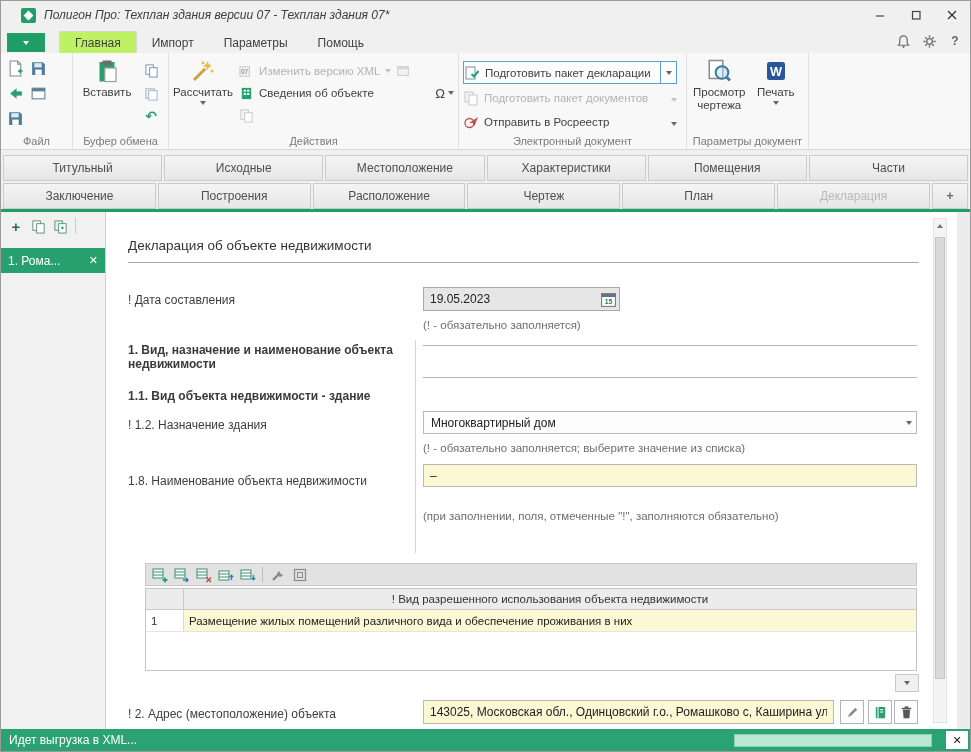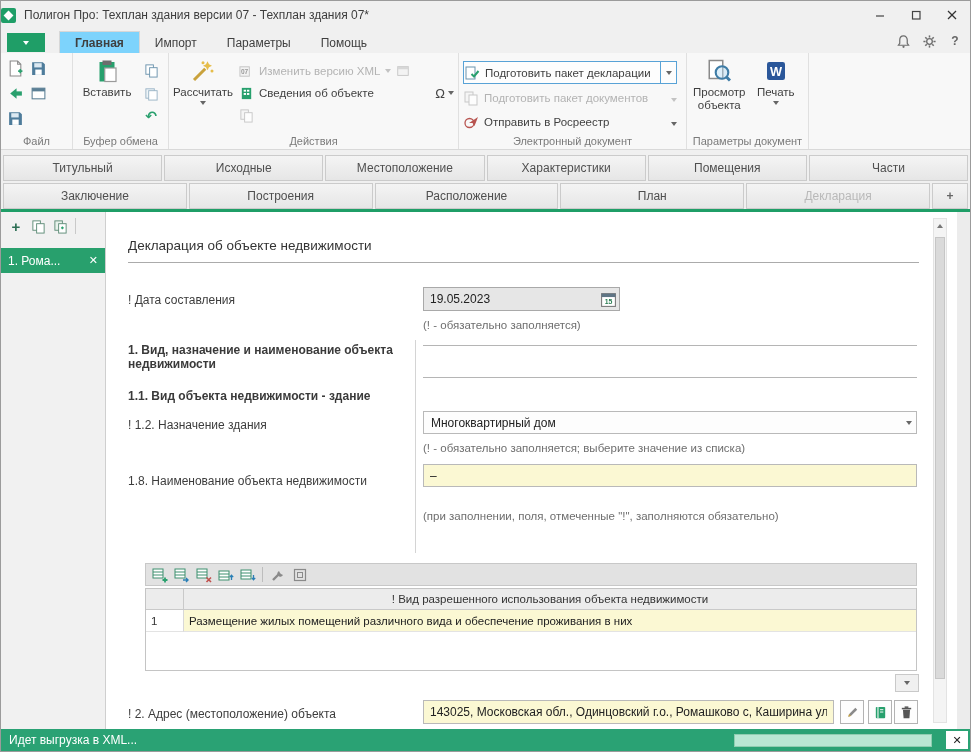--- a/index.html
+++ b/index.html
@@ -6,32 +6,32 @@
   body{font-family:"Liberation Sans","DejaVu Sans",sans-serif;font-size:12px;color:#333;}
   .window{width:971px;height:752px;background:#f0f0f0;border:1px solid #9b9b9b;box-sizing:border-box;
           display:flex;flex-direction:column;position:relative;}
   .abs{position:absolute;}
   .dd{width:0;height:0;border-left:3.5px solid transparent;border-right:3.5px solid transparent;border-top:4px solid #666;display:inline-block;}
   .dd.w{border-top-color:#fff;}
   .dd.dis{border-top-color:#c3c3c3;}
   .ddu{width:0;height:0;border-left:3.5px solid transparent;border-right:3.5px solid transparent;border-bottom:4px solid #777;display:inline-block;}
 
   
-  .titlebar{height:28px;display:flex;align-items:center;padding-left:0;background:#f0f0f0;flex:0 0 auto;}
+  .titlebar{height:28px;display:flex;align-items:center;padding-left:20px;background:#f0f0f0;flex:0 0 auto;font-style:italic;}
   .app-logo{width:15px;height:15px;background:#1f9e67;border-radius:2px;margin-right:8px;position:relative;}
   .app-logo:after{content:"";position:absolute;left:4px;top:4px;width:7px;height:7px;background:#fff;transform:rotate(45deg);}
   .tb-title{flex:1;color:#3d3d3d;font-size:12px;white-space:nowrap;overflow:hidden;}
   .win-controls{display:flex;height:100%;}
   .win-btn{width:36px;height:100%;display:flex;align-items:center;justify-content:center;}
 
   
   .menurow{height:24px;display:flex;align-items:flex-end;background:#f0f0f0;padding-left:6px;flex:0 0 auto;position:relative;}
   .app-menu-btn{width:38px;height:19px;background:#1f9e67;display:flex;align-items:center;justify-content:center;margin:0 14px 1px 0;cursor:pointer;}
   .menu-tab{padding:4px 15px 3px;font-size:12px;color:#3f3f3f;}
-  .menu-tab.active{background:#7dd3fc;border:1px solid #d7d7d7;border-bottom:none;font-weight:bold;}
+  .menu-tab.active{background:#bef264;border:1px solid #d7d7d7;border-bottom:none;}
   .menu-right{position:absolute;right:6px;top:4px;display:flex;gap:8px;align-items:center;}
   .mr-icon{width:18px;height:16px;display:flex;align-items:center;justify-content:center;color:#666;font-size:12px;font-weight:bold;}
 
   
   .ribbon{height:96px;background:#f8f8f8;border-bottom:1px solid #d9d9d9;display:flex;flex:0 0 auto;}
   .rgroup{display:flex;flex-direction:column;border-right:1px solid #e0e0e0;padding:3px 4px 0;box-sizing:border-box;}
   .rgroup-body{flex:1;display:flex;align-items:flex-start;}
   .rgroup-label{height:15px;text-align:center;font-size:11px;color:#7a7a7a;line-height:15px;}
   .rb-big{display:flex;flex-direction:column;align-items:center;width:58px;padding:3px 1px;font-size:11.5px;color:#3f3f3f;text-align:center;line-height:13px;cursor:pointer;}
   .rb-big svg{width:24px;height:24px;margin-bottom:3px;}
@@ -342,21 +342,21 @@
     </div>
 
     <div class="rgroup" style="width:122px;">
       <div class="rgroup-body">
         <div class="rb-big">
           <svg viewBox="0 0 16 16">
               <rect x="1.5" y="1" width="9" height="12" fill="#fff" stroke="#8a8a8a"></rect>
               <circle cx="10" cy="9" r="4.2" fill="rgba(180,220,245,.45)" stroke="#3e7ca6" stroke-width="1.4"></circle>
               <line x1="13" y1="12" x2="15.3" y2="14.3" stroke="#3e7ca6" stroke-width="2"></line>
             </svg>
-          <span>Просмотр объекта</span>
+          <span>Просмотр чертежа</span>
         </div>
         <div class="rb-big">
           <svg viewBox="0 0 16 16">
               <rect x="2" y="2" width="12" height="12" rx="1.5" fill="#2b579a"></rect>
               <text x="8" y="11.6" text-anchor="middle" font-size="8.5" font-weight="bold" fill="#fff">W</text>
             </svg>
           <span>Печать</span>
           <span class="dd" style="margin-top:2px;"></span>
         </div>
       </div>
@@ -372,20 +372,21 @@
       <div class="stab">Исходные</div>
       <div class="stab">Местоположение</div>
       <div class="stab">Характеристики</div>
       <div class="stab">Помещения</div>
       <div class="stab">Части</div>
     </div>
     <div class="tabrow">
       <div class="stab">Заключение</div>
       <div class="stab">Построения</div>
       <div class="stab">Расположение</div>
+      <div class="stab">Чертеж</div>
       <div class="stab">План</div>
       <div class="stab faded">Декларация</div>
       <div class="stab plus">+</div>
     </div>
     <div class="green-bar"></div>
   </div>
 
   <div class="content">
 
     <div class="sidebar">

